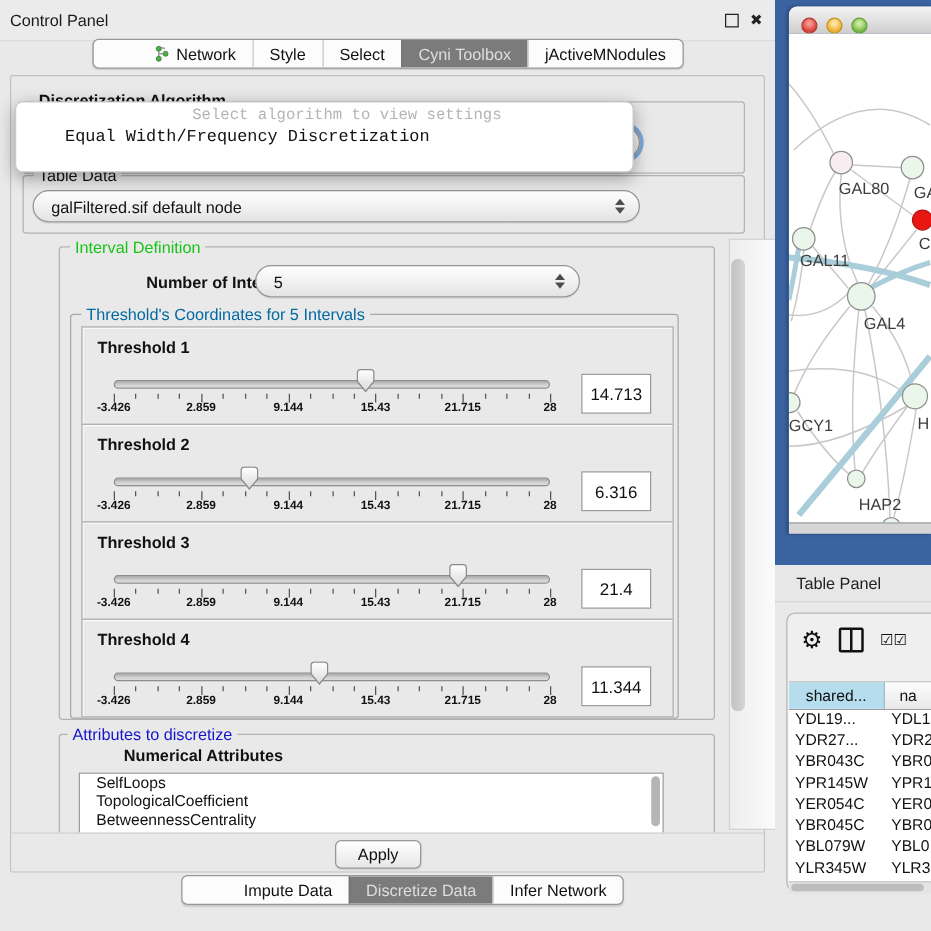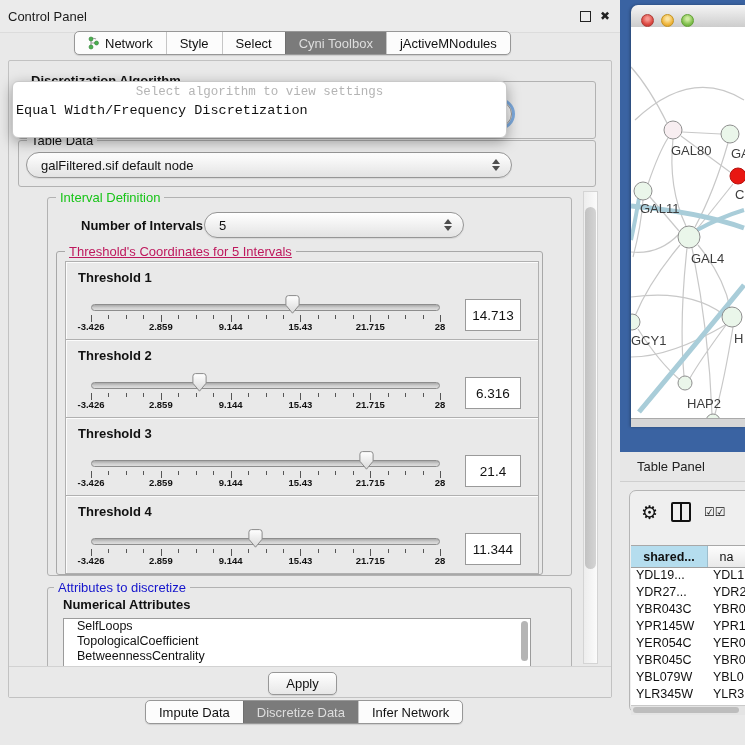--- a/index.html
+++ b/index.html
@@ -1,19 +1,19 @@
 <!DOCTYPE html>
 <html><head>
 <meta charset="utf-8">
 <style>
   html,body{margin:0;padding:0;}
   body{width:745px;height:745px;position:relative;overflow:hidden;
        font-family:"Liberation Sans","DejaVu Sans",sans-serif;
        background:#e9e9e9;color:#1a1a1a;-webkit-font-smoothing:antialiased;}
-  .abs{position:absolute;box-sizing:border-box;}
+  .abs{position:absolute;box-sizing:border-box;padding-left:36px;}
 
   
   #cp-titlebar{left:0;top:0;width:620px;height:22px;background:#ebebeb;
     border-bottom:1px solid #dcdcdc;display:flex;align-items:center;padding:16px 8px;font-size:13px;}
   #cp-title{flex:1;}
   .tb-icon{width:14px;height:14px;display:flex;align-items:center;justify-content:center;
     font-size:12px;font-weight:bold;color:#222;margin-left:6px;cursor:default;}
   #float-box{width:9px;height:9px;border:1.5px solid #222;}
 
   .seg-control{display:flex;height:24px;border:1px solid #979797;border-radius:5px;
@@ -106,21 +106,21 @@
     border:1px solid #b5b5b5;border-radius:7px 0 0 7px;}
   #tp-toolbar{position:absolute;left:0;top:6px;width:100%;height:30px;display:flex;align-items:center;}
   #gear{font-size:19px;color:#111;margin-left:11px;line-height:19px;}
   #cols-icon{width:16px;height:16px;border:2px solid #111;border-radius:2px;margin-left:13px;position:relative;}
   #cols-icon::after{content:"";position:absolute;left:50%;top:0;width:2px;height:100%;background:#111;transform:translateX(-1px);}
   #checks{font-size:12px;color:#111;margin-left:13px;letter-spacing:0px;}
 
   #tp-table{position:absolute;left:1px;top:54px;width:114px;height:160px;overflow:hidden;background:#fff;}
   #tp-header{display:flex;height:21px;border-top:1px solid #a8a8a8;border-bottom:1px solid #a0a0a0;}
   .hcell{display:flex;align-items:center;justify-content:center;font-size:12.5px;color:#111;box-sizing:border-box;}
-  .hcell.c1{width:77px;background:#b5ddee;border-right:1px solid #9dbecd;font-weight:bold;}
+  .hcell.c1{width:77px;background:#b5ddee;border-right:1px solid #9dbecd;}
   .hcell.c2{flex:1;background:linear-gradient(#fdfdfd,#e9e9e9);}
   .trow{display:flex;height:17px;align-items:flex-start;font-size:12.5px;color:#111;white-space:nowrap;}
   .trow .c1{width:77px;padding-left:5px;box-sizing:border-box;overflow:hidden;}
   .trow .c2{flex:1;padding-left:5px;overflow:hidden;}
   #tp-hscroll{position:absolute;left:1px;top:214px;width:114px;height:9px;background:#e4e4e4;border-top:1px solid #c9c9c9;}
   #tp-hthumb{position:absolute;left:2px;top:1px;width:106px;height:6px;background:#bdbdbd;border-radius:3px;}
 
   svg{display:block;}
 </style>
 </head>
@@ -197,21 +197,21 @@
   <span class="abs" style="left:33px;top:20px;font-size:13px;font-weight:bold;color:#111;">Number of Intervals</span>
   <div class="combo" style="left:156px;top:14px;width:260px;">
     <span>5</span>
     <span class="stepper">
         <i class="up"></i>
         <i class="dn"></i>
       </span>
   </div>
 
   <div class="groupbox" style="left:8px;top:53px;width:487px;height:324px;border-color:#a8a8a8;">
-    <span class="gb-title" style="color:#be185d;text-decoration:underline;">Threshold's Coordinates for 5 Intervals</span>
+    <span class="gb-title" style="color:#0369a1;">Threshold's Coordinates for 5 Intervals</span>
     <div id="thresholds-container">
         <div class="th-panel" style="top: 9px;">
           <div class="th-label">Threshold 1</div>
           <div class="th-track"></div>
           <div class="tick" style="left: 25px; top: 53px; height: 7px;"></div>
           <div class="tick" style="left: 42.45px; top: 53px; height: 4px;"></div>
           <div class="tick" style="left: 59.9px; top: 53px; height: 4px;"></div>
           <div class="tick" style="left: 77.35px; top: 53px; height: 4px;"></div>
           <div class="tick" style="left: 94.8px; top: 53px; height: 7px;"></div>
           <div class="tick" style="left: 112.25px; top: 53px; height: 4px;"></div>

